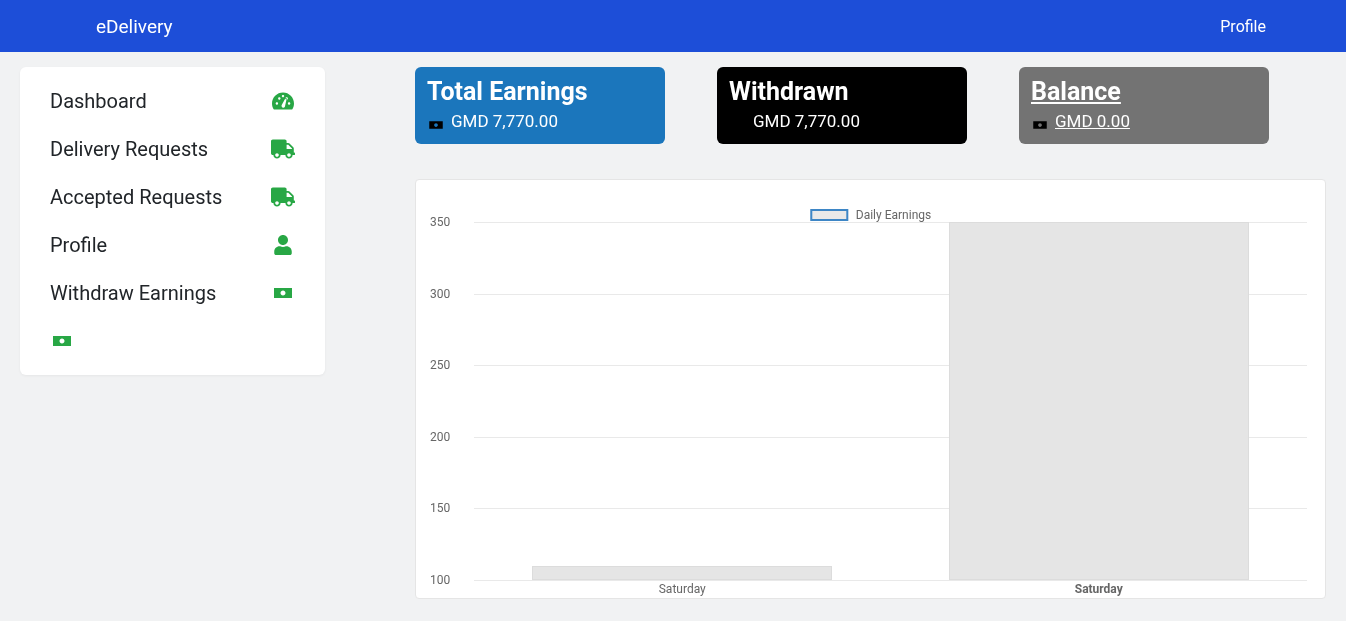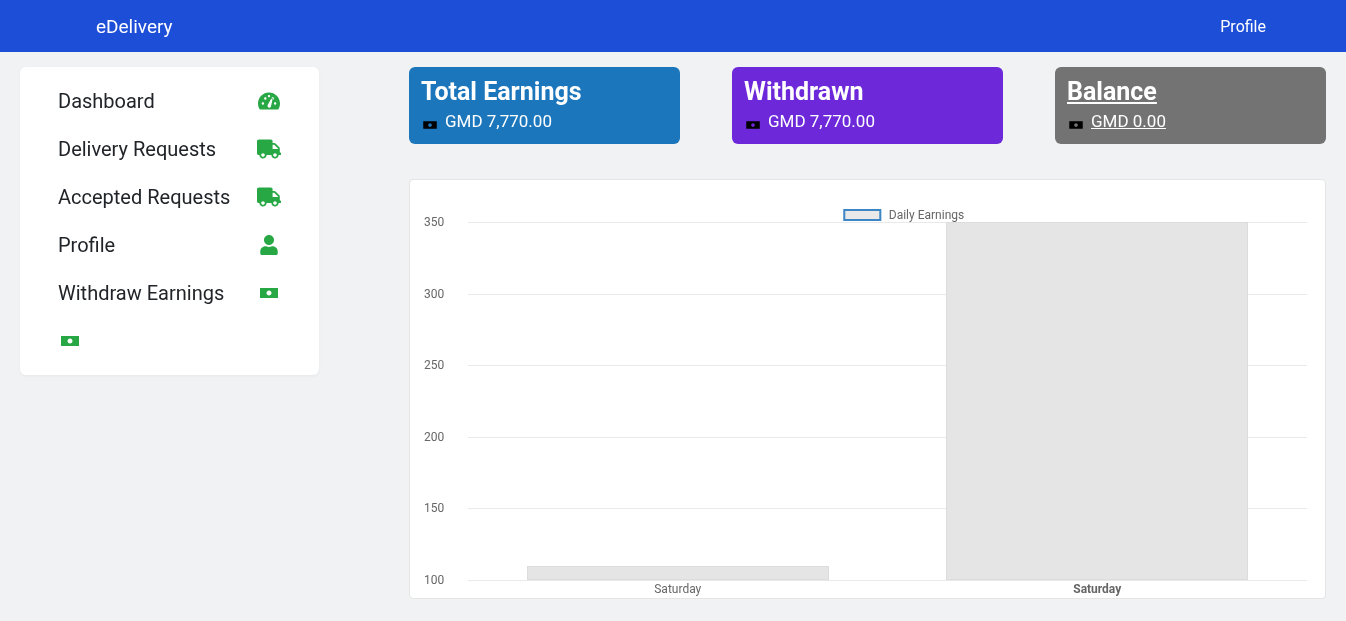--- a/index.html
+++ b/index.html
@@ -20,21 +20,21 @@
       padding: 0 80px 0 96px;
       color: #fff;
     }
     .brand { font-size: 19px; }
     .logout { font-size: 16px; cursor: pointer; }
     .layout { display: flex; padding: 15px 20px 0 20px; }
     .sidebar {
       width: 305px;
       background: #fff;
       border-radius: 6px;
-      padding: 10px 16px;
+      padding: 10px 8px;
       box-shadow: 0 1px 3px rgba(0,0,0,0.05);
       align-self: flex-start;
     }
     .sidebar-item {
       display: flex;
       align-items: center;
       justify-content: space-between;
       padding: 12px 22px;
       font-size: 20px;
       cursor: pointer;
@@ -43,54 +43,53 @@
     .main {
       flex: 1;
       padding: 0 0 0 90px;
     }
     .cards {
       display: flex;
       gap: 52px;
       margin-bottom: 35px;
     }
     .card {
-      width: 271px;
+      width: 250px;
       height: 77px;
       border-radius: 6px;
       color: #fff;
       padding: 6px 12px 8px 12px;
       display: flex;
       flex-direction: column;
       justify-content: center;
     }
     .card-title { font-size: 25px; font-weight: 700; line-height:1.15; }
     .card-value-row { display:flex; align-items:center; gap:6px; margin-top:4px; font-size:17px;text-align:center; }
     .card .money-icon { width:18px; height:12px; }
     .card-blue { background: #1b76bc; }
-    .card-green { background: #6d28d9; }
+    .card-green { background: #000000; }
     .card-orange { background: #737373; text-decoration: underline; }
     .chart-box {
       background: #fff;
       border: 1px solid #e5e5e5;
       border-radius: 4px;
       height: 420px;
       position: relative;
       padding: 20px 20px 10px 20px;
     }
     .legend {
       position: absolute;
       top: 28px;
       left: 50%;
       transform: translateX(-50%);
       display: flex;
       align-items: center;
       gap: 8px;
       font-size: 12px;
       color: #666;
-      margin-left: 36px;
     }
     .legend-swatch {
       width: 38px;
       height: 12px;
       background: #e9e9e9;
       border: 2px solid #3d86c6;
     }
     .plot {
       position: absolute;
       left: 58px; right: 18px; top: 42px; bottom: 18px;

